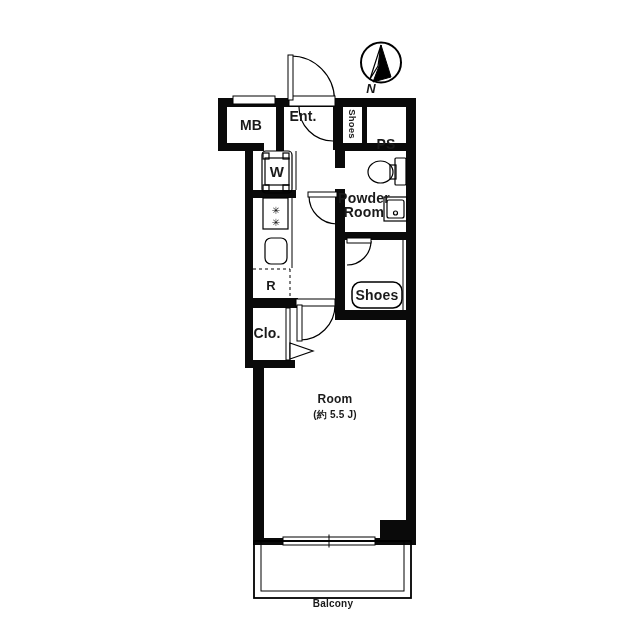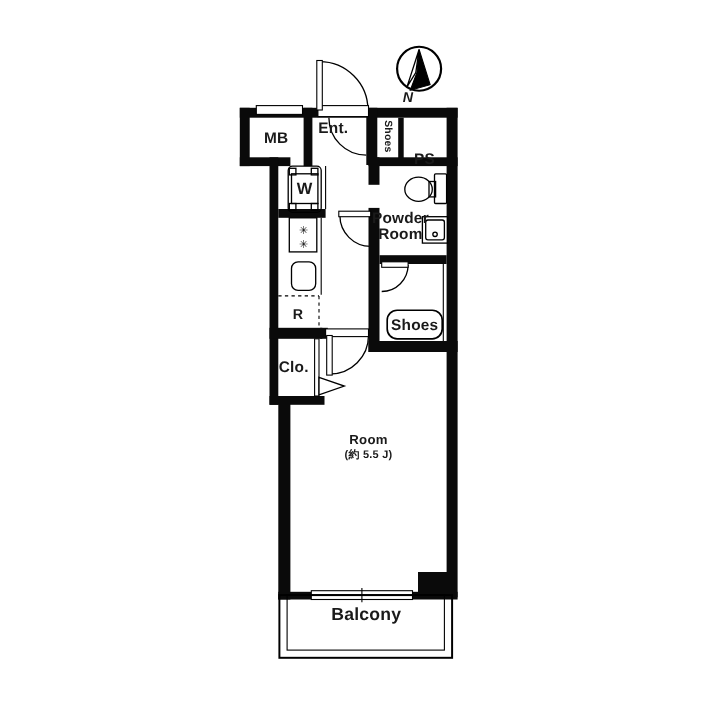--- a/index.html
+++ b/index.html
@@ -132,19 +132,19 @@
   <div class="lbl vertical" style="left:352px;top:124px">Shoes</div>
   <div class="lbl" style="left:386px;top:144px">PS</div>
   <div class="lbl" style="left:364px;top:198px">Powder</div>
   <div class="lbl" style="left:364px;top:212px">Room</div>
   <div class="lbl" style="left:377px;top:295px">Shoes</div>
   <div class="lbl w" style="left:277px;top:172px">W</div>
   <div class="lbl r" style="left:271px;top:286px">R</div>
   <div class="lbl" style="left:267px;top:333px">Clo.</div>
   <div class="lbl big" style="left:335px;top:400px">Room</div>
   <div class="lbl small" style="left:335px;top:414px">(約 5.5 J)</div>
-  <div class="lbl" style="left:333px;top:560px;font-size:16px">Balcony</div>
+  <div class="lbl" style="left:333px;top:603px;font-size:10px">Balcony</div>
   <div class="lbl north" style="left:371px;top:89px">N</div>
 
   <div class="burner" style="left:276px;top:210px">✳</div>
   <div class="burner" style="left:276px;top:222px">✳</div>
 
 </div>
 
 </body></html>

